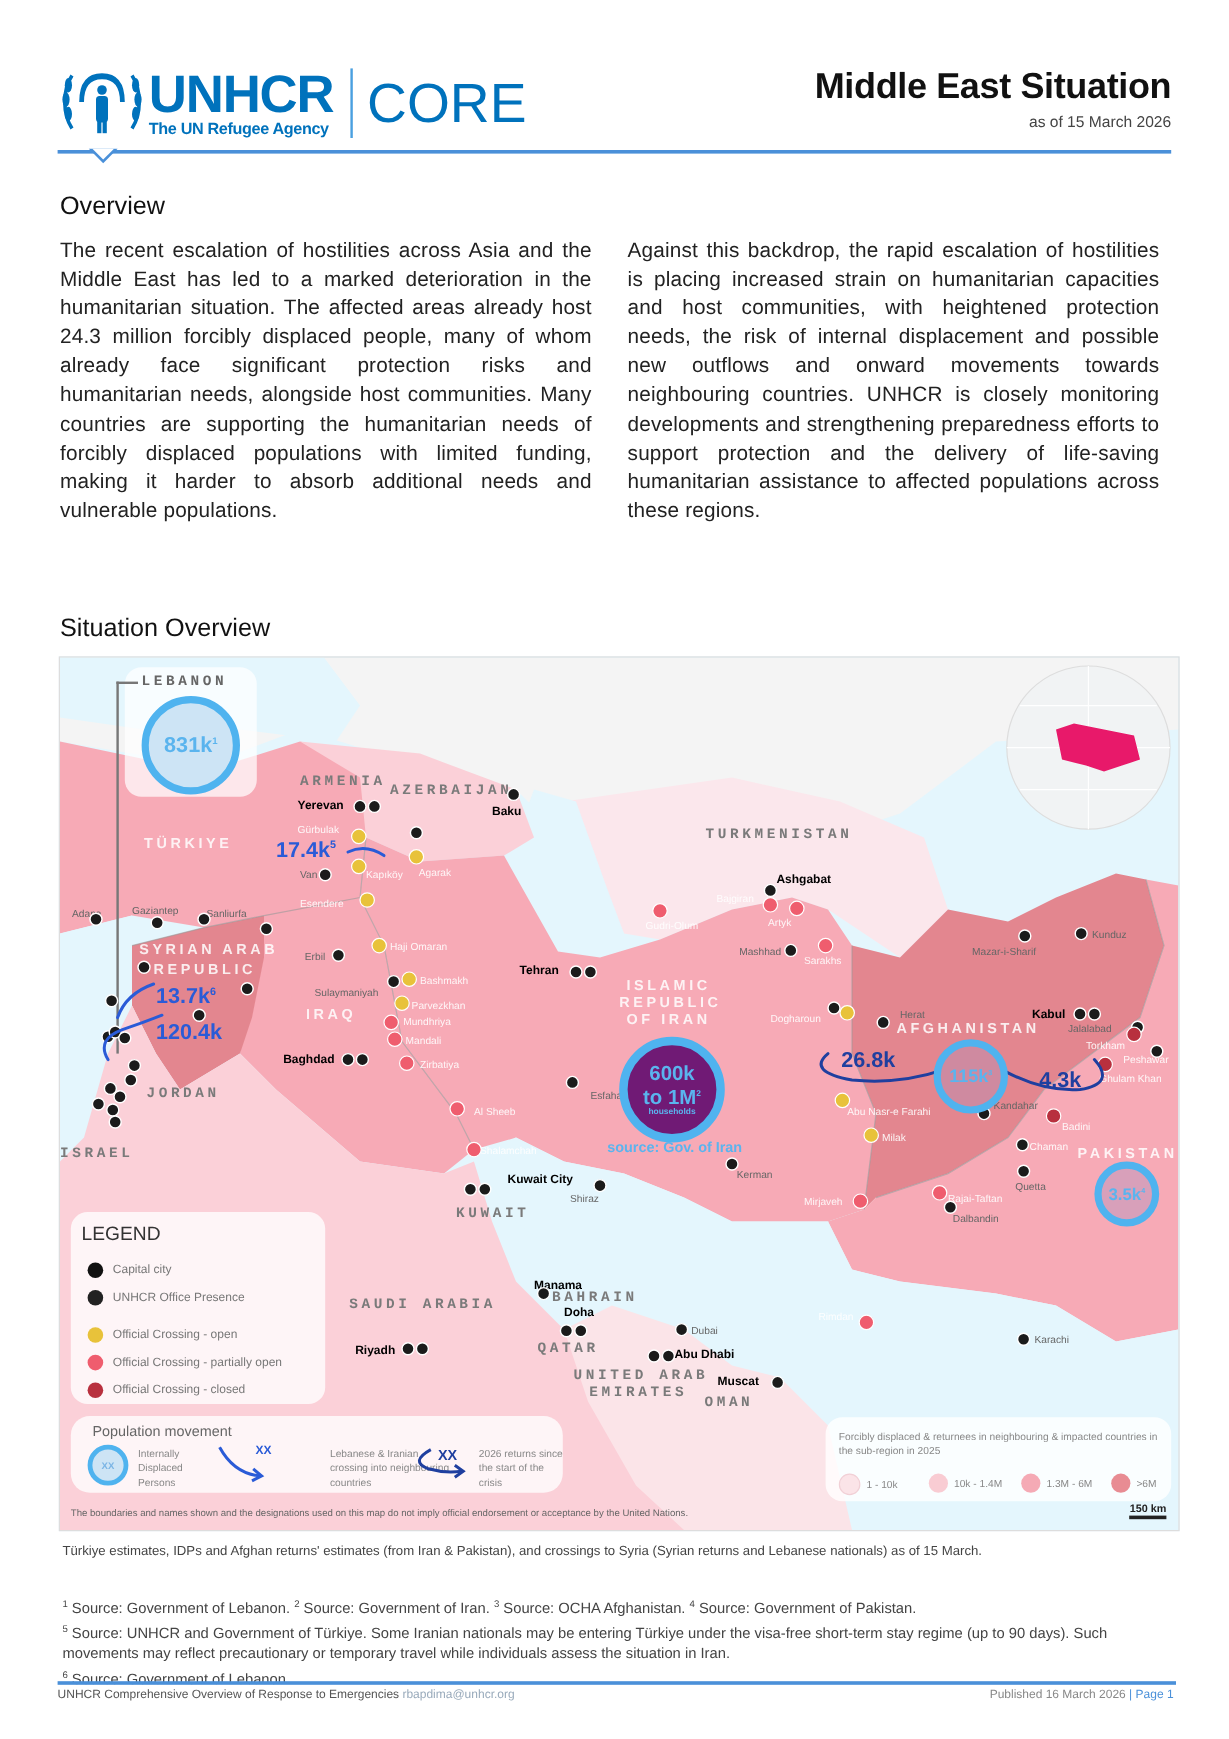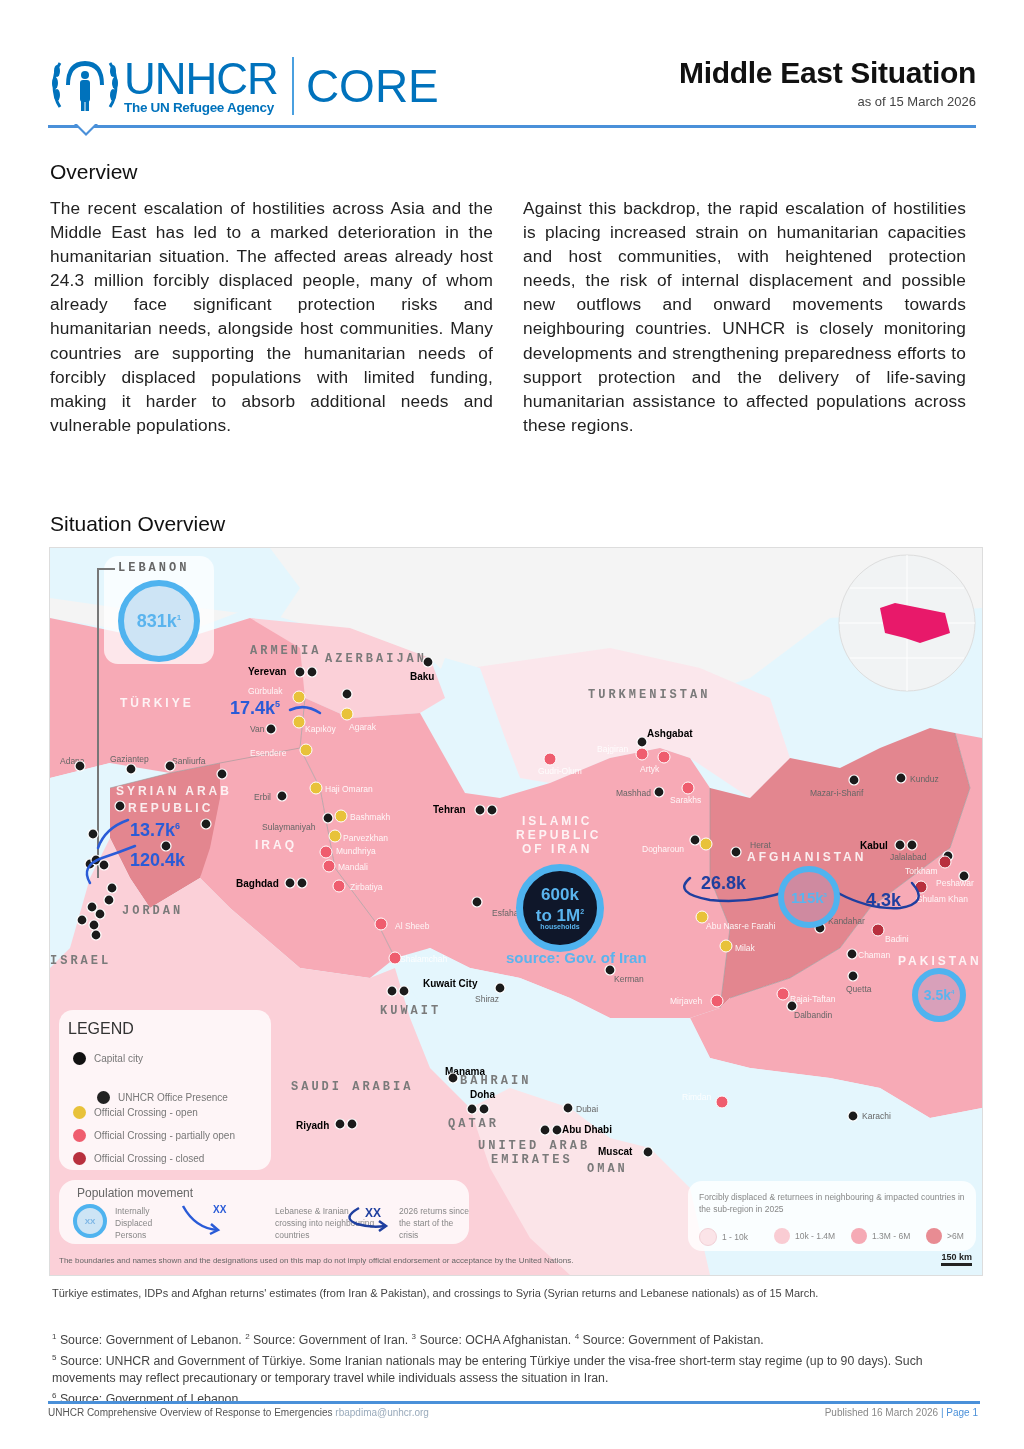--- a/index.html
+++ b/index.html
@@ -2,21 +2,21 @@
 <html><head>
 <meta charset="utf-8">
 <style>
   html,body{margin:0;padding:0;background:#fff;}
   body{width:1024px;height:1449px;position:relative;overflow:hidden;font-family:"Liberation Sans",sans-serif;color:#222;}
   .abs{position:absolute;}
   
   .logo{left:50px;top:54px;height:64px;display:flex;align-items:center;}
   .emblem{width:70px;height:62px;}
   .brand{margin-left:4px;display:flex;flex-direction:column;}
-  .brand-main{font-family:"Liberation Sans",sans-serif;font-weight:normal;font-size:44px;line-height:44px;color:#0072bc;letter-spacing:-1px;}
+  .brand-main{font-family:"Liberation Sans",sans-serif;font-weight:bold;font-size:44px;line-height:44px;color:#0072bc;letter-spacing:-1px;}
   .brand-sub{font-weight:bold;font-size:13.5px;color:#0072bc;letter-spacing:-0.3px;margin-top:-1px;}
   .vsep{width:2px;height:58px;background:#4aa0e0;margin:0 12px 0 14px;}
   .core{font-size:46px;color:#0072bc;font-weight:normal;letter-spacing:0px;}
   .title{right:48px;top:56px;font-size:30px;font-weight:bold;color:#111;letter-spacing:-0.3px;text-align:right;}
   .asof{right:48px;top:94px;font-size:13px;color:#444;}
   .hrule{left:48px;top:125px;width:928px;height:3px;background:#4a90d9;}
   .hnotch{left:74px;top:124px;width:0;height:0;border-left:12px solid transparent;border-right:12px solid transparent;border-top:12px solid #4a90d9;}
   .hnotch-in{left:77px;top:124px;width:0;height:0;border-left:9px solid transparent;border-right:9px solid transparent;border-top:9px solid #fff;}
   
   h2{margin:0;font-size:21px;font-weight:normal;color:#111;}
@@ -327,43 +327,43 @@
     <g fill="none" stroke="#1f3f9f" stroke-width="2.5" stroke-linecap="round">
       <path d="M640 330 Q622 345 660 352 Q700 356 738 343"></path>
       <path d="M862 335 Q880 355 850 360 Q820 362 788 345"></path>
     </g>
   </svg>
 
   <div class="lbl fig" style="left:180px;top:150px;"><span>17.4k</span><sup style="font-size:9px">5</sup></div>
   <div class="lbl fig" style="left:80px;top:272px;"><span>13.7k</span><sup style="font-size:9px">6</sup></div>
   <div class="lbl fig" style="left:80px;top:302px;">120.4k</div>
 
-  <div class="idp-circle" style="left:466px;top:316px;width:74px;height:74px;border:7px solid #4fb3ef;background:#0f172a;">
+  <div class="idp-circle" style="left:466px;top:316px;width:74px;height:74px;border:7px solid #4fb3ef;background:#701a75;">
     <span style="font-size:17px;line-height:17px;color:#5ab4ee;">600k</span>
     <span style="font-size:17px;line-height:17px;color:#5ab4ee;"><span>to 1M</span><sup style="font-size:7px">2</sup></span>
     <span style="font-size:7px;color:#5ab4ee;">households</span>
   </div>
-  <div class="lbl" style="left:456px;top:401px;font-size:15px;color:#5ab4ee;font-weight:bold;">source: Gov. of Iran</div>
+  <div class="lbl" style="left:456px;top:401px;font-size:12px;color:#5ab4ee;font-weight:bold;">source: Gov. of Iran</div>
 
   <div class="lbl fig-dark" style="left:651px;top:325px;">26.8k</div>
   <div class="idp-circle" style="left:728px;top:318px;width:50px;height:50px;border:6px solid #4fb3ef;background:#cf8aa0;">
     <span style="font-size:15px;color:#5ab4ee;"><span>115k</span><sup style="font-size:6px">3</sup></span>
   </div>
   <div class="lbl fig-dark" style="left:816px;top:342px;">4.3k</div>
   <div class="idp-circle" style="left:862px;top:420px;width:42px;height:42px;border:6px solid #4fb3ef;background:#d8a0ba;">
     <span style="font-size:14px;color:#5ab4ee;"><span>3.5k</span><sup style="font-size:6px">4</sup></span>
   </div>
 
   <div class="legend-box">
     <div class="leg-title">LEGEND</div>
     <div class="leg-item" style="top:42px;">
         <span class="sym" style="background:#111;"></span>
         <span>Capital city</span>
       </div>
-    <div class="leg-item" style="top:81px;margin-left:24px;">
+    <div class="leg-item" style="top:65px;">
         <span class="sym" style="background:#222;"></span>
         <span>UNHCR Office Presence</span>
       </div>
     <div class="leg-item" style="top:96px;">
         <span class="sym" style="background:#e8c23a;"></span>
         <span>Official Crossing - open</span>
       </div>
     <div class="leg-item" style="top:119px;">
         <span class="sym" style="background:#ef5d6e;"></span>
         <span>Official Crossing - partially open</span>

